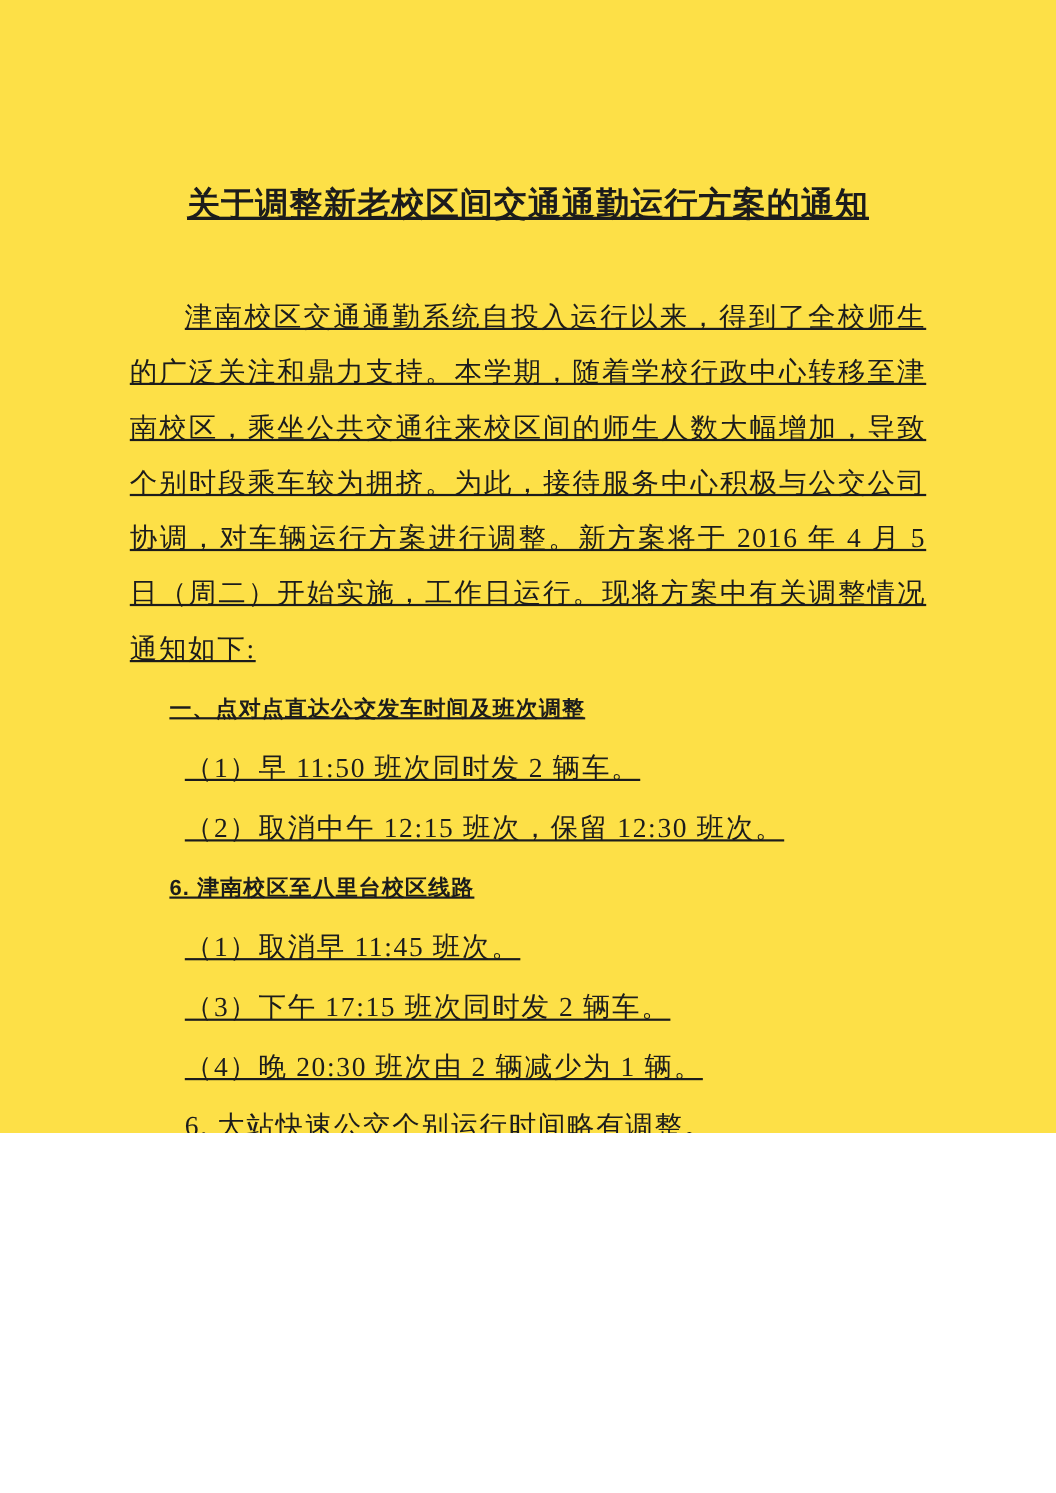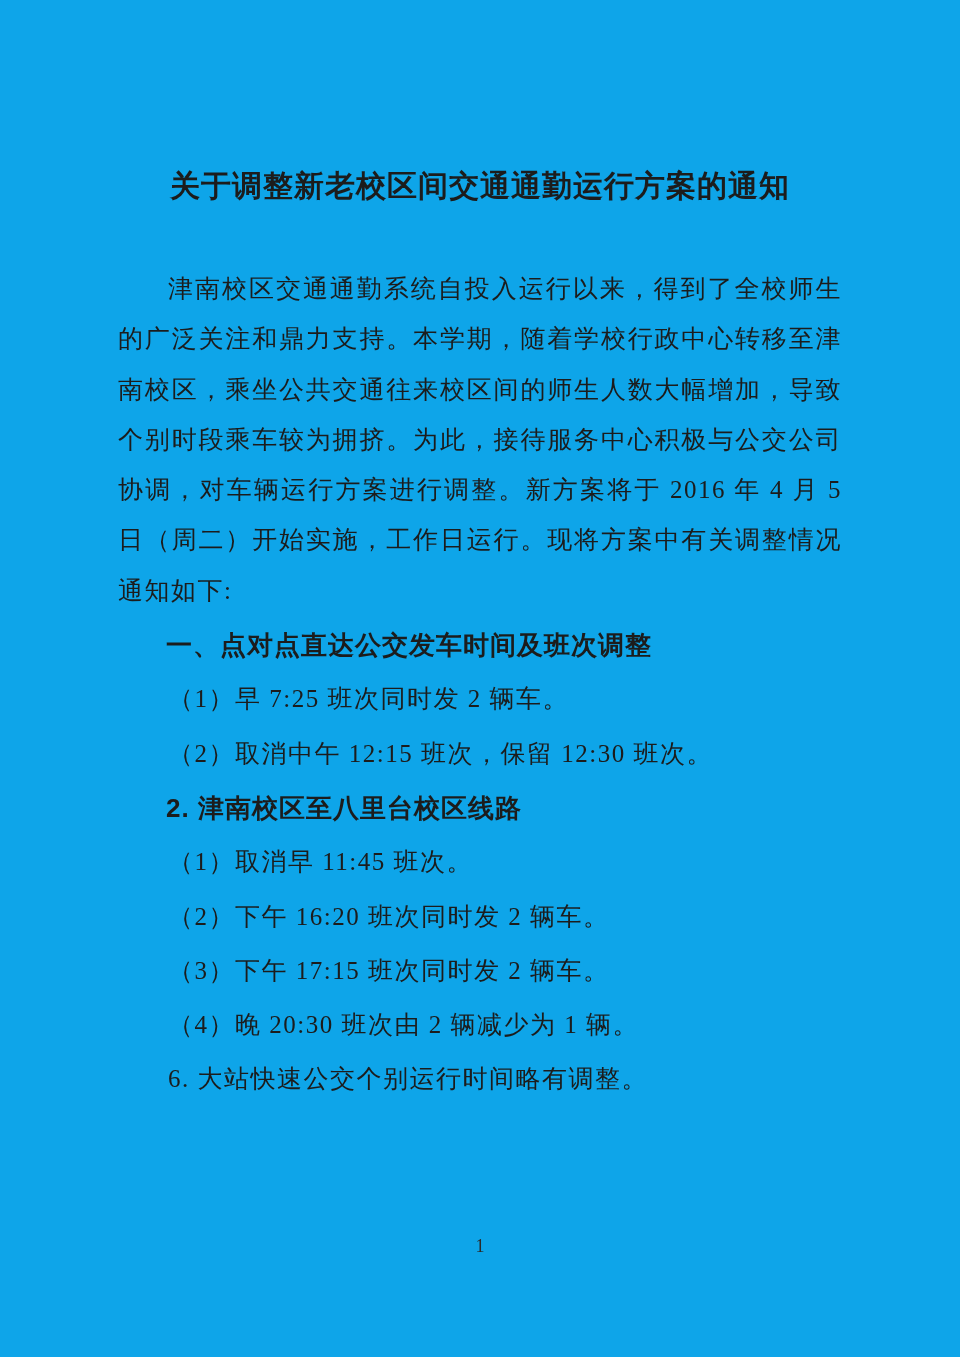--- a/index.html
+++ b/index.html
@@ -3,26 +3,27 @@
 <meta charset="utf-8">
 <style>
   html, body {
     margin: 0;
     padding: 0;
     background: #ffffff;
   }
   .page {
     position: relative;
     width: 960px;
-    height: 1357px;
-    background: #0ea5e9;
+    height: 1030px;
+    background: #fde047;
     color: #1c1c1c;
     font-family: "Liberation Serif", "DejaVu Serif", serif;
     overflow: hidden;
     box-sizing: border-box;
+    text-decoration: underline;
   }
   .content {
     margin: 0 114px 0 114px;
   }
   .doc-title {
     margin: 0;
     padding-top: 166px;
     font-size: 30px;
     line-height: 40px;
     font-weight: bold;
@@ -36,21 +37,21 @@
     line-height: 50.3px;
     letter-spacing: 1.5px;
     text-align: justify;
   }
   .intro {
     padding-top: 54px;
     text-indent: 2em;
   }
   .sec-heading {
     margin: 0;
-    font-size: 26px;
+    font-size: 20px;
     line-height: 50.3px;
     font-weight: bold;
     letter-spacing: 1px;
     text-indent: 2em;
     font-family: "Liberation Sans", "DejaVu Sans", sans-serif;
   }
   .item {
     text-indent: 2em;
   }
   .page-number {
@@ -71,29 +72,28 @@
 <div class="page">
   <div class="content">
 
     <h1 class="doc-title">关于调整新老校区间交通通勤运行方案的通知</h1>
 
     <p class="body-line intro">津南校区交通通勤系统自投入运行以来，得到了全校师生的广泛关注和鼎力支持。本学期，随着学校行政中心转移至津南校区，乘坐公共交通往来校区间的师生人数大幅增加，导致个别时段乘车较为拥挤。为此，接待服务中心积极与公交公司协调，对车辆运行方案进行调整。新方案将于 2016 年 4 月 5 日（周二）开始实施，工作日运行。现将方案中有关调整情况通知如下:</p>
 
     <h2 class="sec-heading">一、点对点直达公交发车时间及班次调整</h2>
 
 
-    <p class="body-line item">（1）早 7:25 班次同时发 2 辆车。</p>
+    <p class="body-line item">（1）早 11:50 班次同时发 2 辆车。</p>
 
     <p class="body-line item">（2）取消中午 12:15 班次，保留 12:30 班次。</p>
 
-    <h3 class="sec-heading">2. 津南校区至八里台校区线路</h3>
+    <h3 class="sec-heading">6. 津南校区至八里台校区线路</h3>
 
     <p class="body-line item">（1）取消早 11:45 班次。</p>
 
-    <p class="body-line item">（2）下午 16:20 班次同时发 2 辆车。</p>
 
     <p class="body-line item">（3）下午 17:15 班次同时发 2 辆车。</p>
 
     <p class="body-line item">（4）晚 20:30 班次由 2 辆减少为 1 辆。</p>
 
 
 
     <p class="body-line item">6. 大站快速公交个别运行时间略有调整。</p>
 
   </div>

